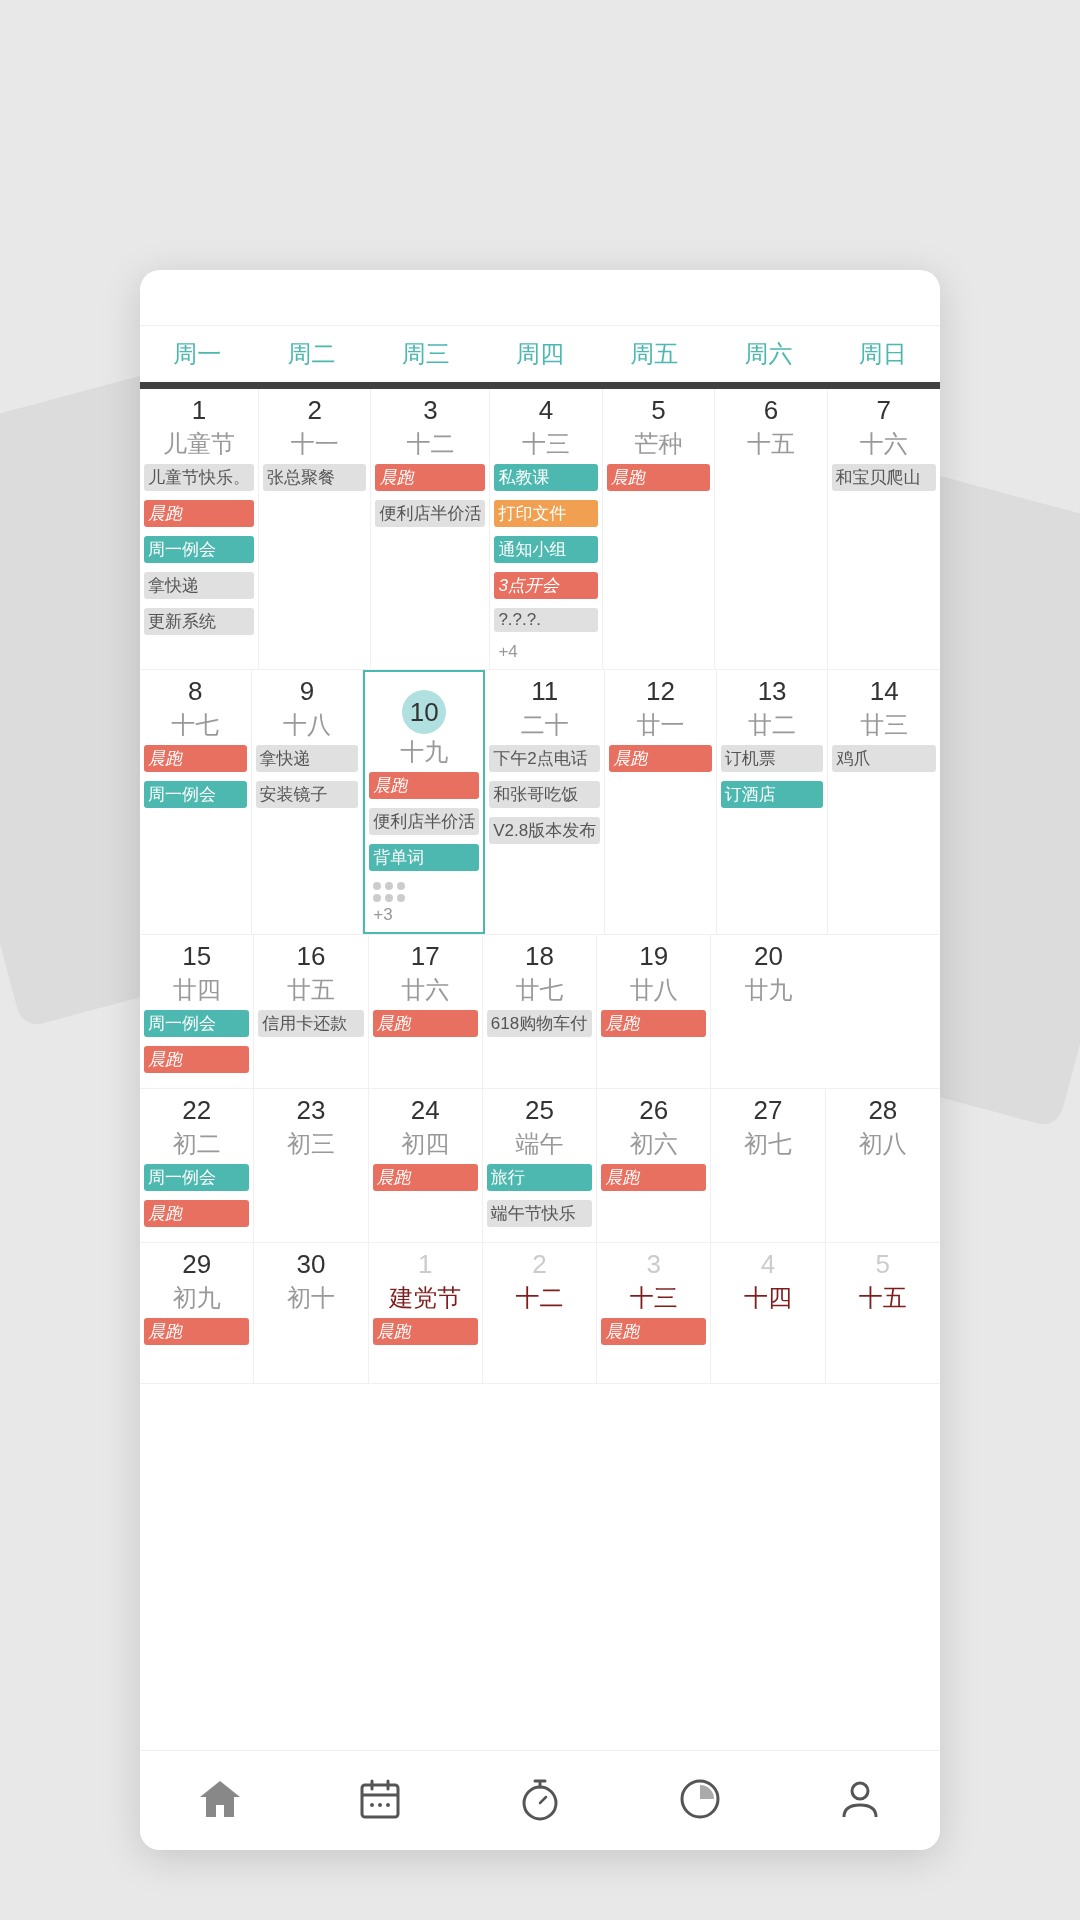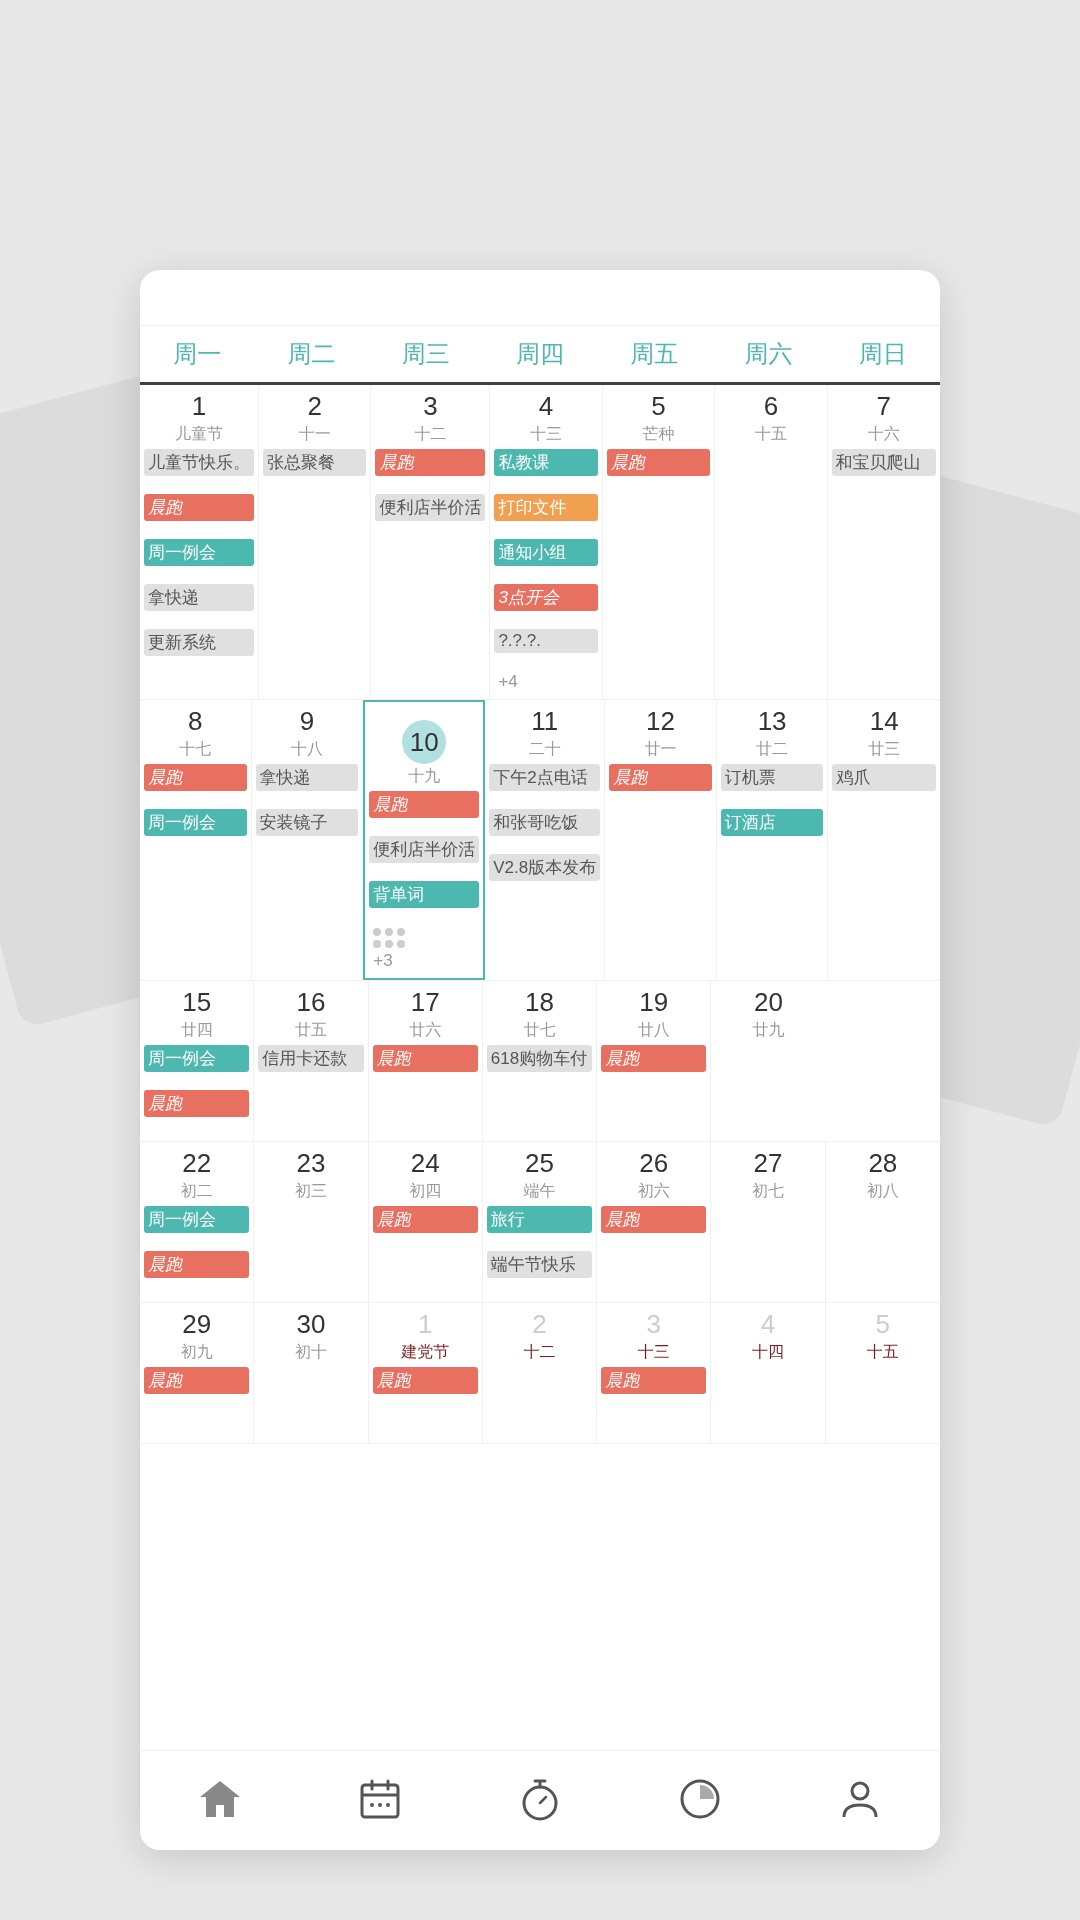--- a/index.html
+++ b/index.html
@@ -96,21 +96,21 @@
     .action-btn {
       font-size: 36px;
       color: #333;
       cursor: pointer;
     }
 
     
     .week-header {
       display: grid;
       grid-template-columns: repeat(7, 1fr);
-      border-bottom: 3px solid #404040;
+      border-bottom: 7px solid #404040;
     }
     .week-day {
       text-align: center;
       padding: 12px 0;
       font-size: 24px;
       color: #4db8b0;
       font-weight: 500;
     }
 
     
@@ -130,21 +130,21 @@
       min-height: 140px;
     }
     .day-cell:last-child { border-right: none; }
     .day-num {
       font-size: 26px;
       color: #333;
       text-align: center;
       margin-bottom: 2px;
     }
     .day-sub {
-      font-size: 16px;
+      font-size: 24px;
       color: #999;
       text-align: center;
       margin-bottom: 4px;
     }
     .day-num.today-circle {
       width: 44px;
       height: 44px;
       border-radius: 50%;
       background: #b0e0e0;
       display: flex;
@@ -155,21 +155,21 @@
     }
     .day-num.dimmed { color: #ccc; }
     .day-sub.dimmed { color: #7f1d1d; }
 
     
     .event-tag {
       display: block;
       font-size: 17px;
       padding: 2px 4px;
       border-radius: 3px;
-      margin-bottom: 18px;
+      margin-bottom: 9px;
       white-space: nowrap;
       overflow: hidden;
       text-overflow: ellipsis;
       color: white;
     }
     .event-tag.teal { background: #4db8b0; }
     .event-tag.coral { background: #e87060; font-style: italic; }
     .event-tag.orange { background: #f0a050; }
     .event-tag.light-gray { background: #e0e0e0; color: #555; }
 

